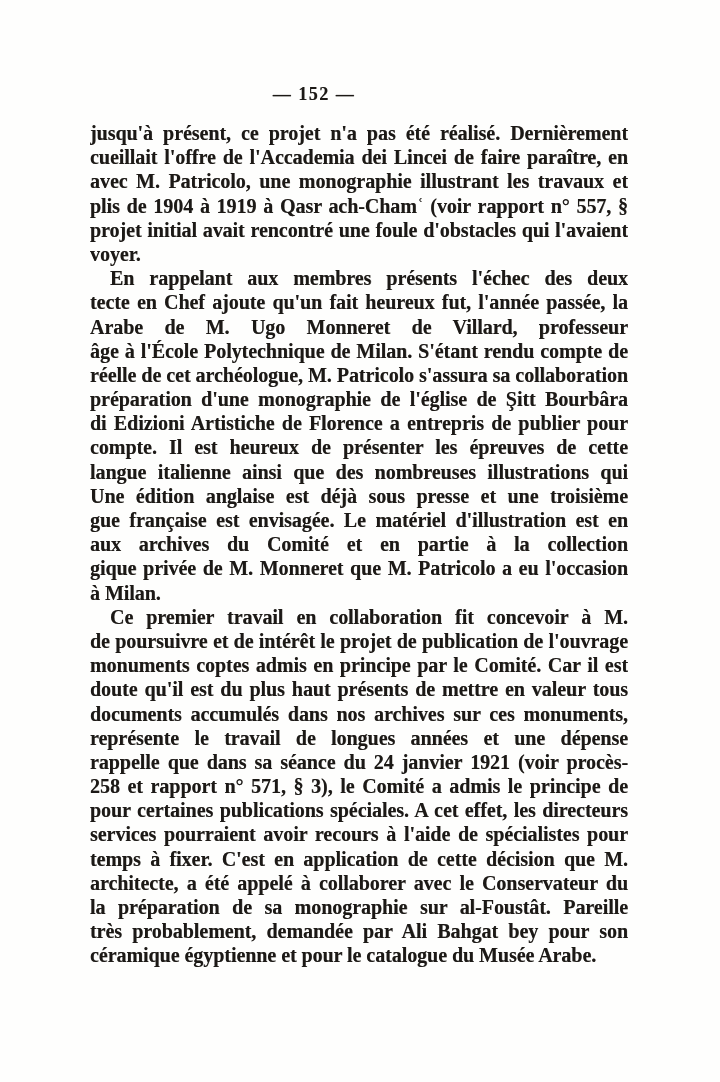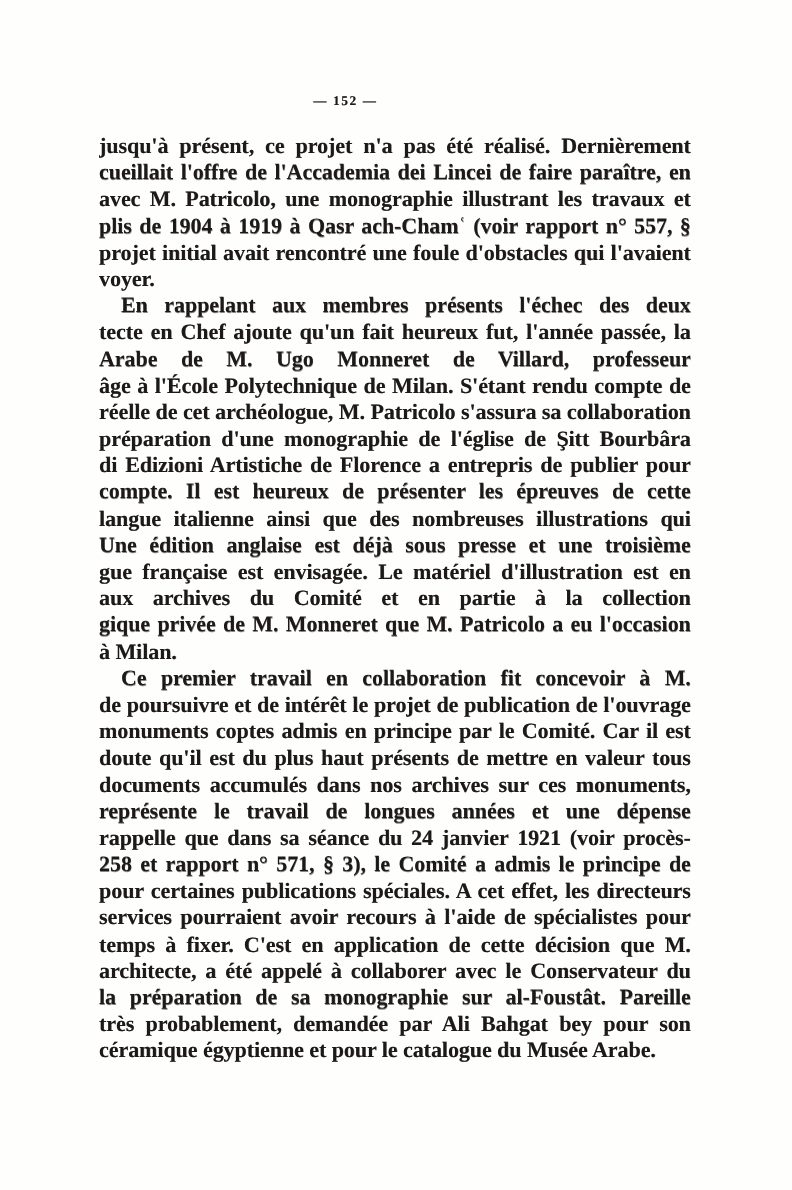--- a/index.html
+++ b/index.html
@@ -16,21 +16,21 @@
     font-family: "Liberation Serif", serif;
     color: #1c1916;
     overflow: hidden;
   }
   .page-number {
     position: absolute;
     top: 84px;
     left: 0;
     width: 628px;
     text-align: center;
-    font-size: 12px;
+    font-size: 18px;
     font-weight: bold;
     letter-spacing: 1.5px;
     text-shadow: 0.3px 0.3px 0 rgba(20,16,12,0.55);
   }
   .text-block {
     position: absolute;
     left: 90px;
     top: 121px;
     width: 538px;
   }

